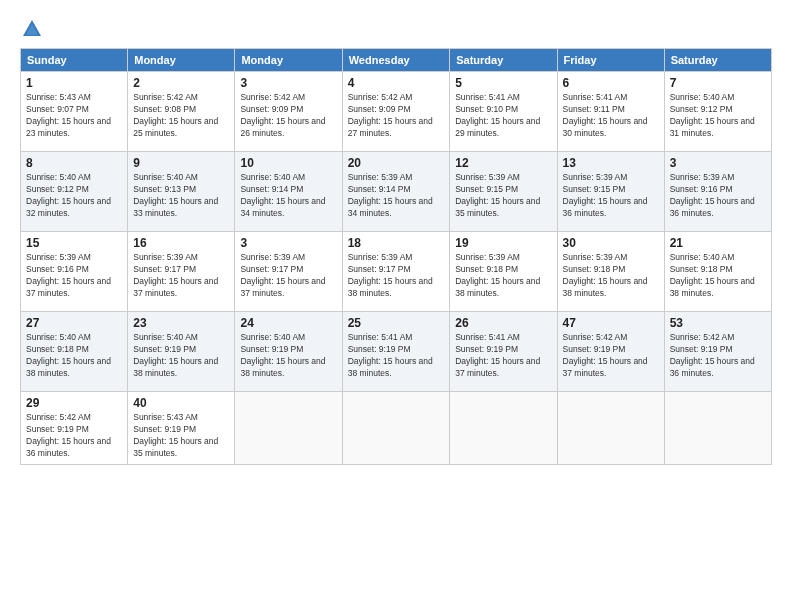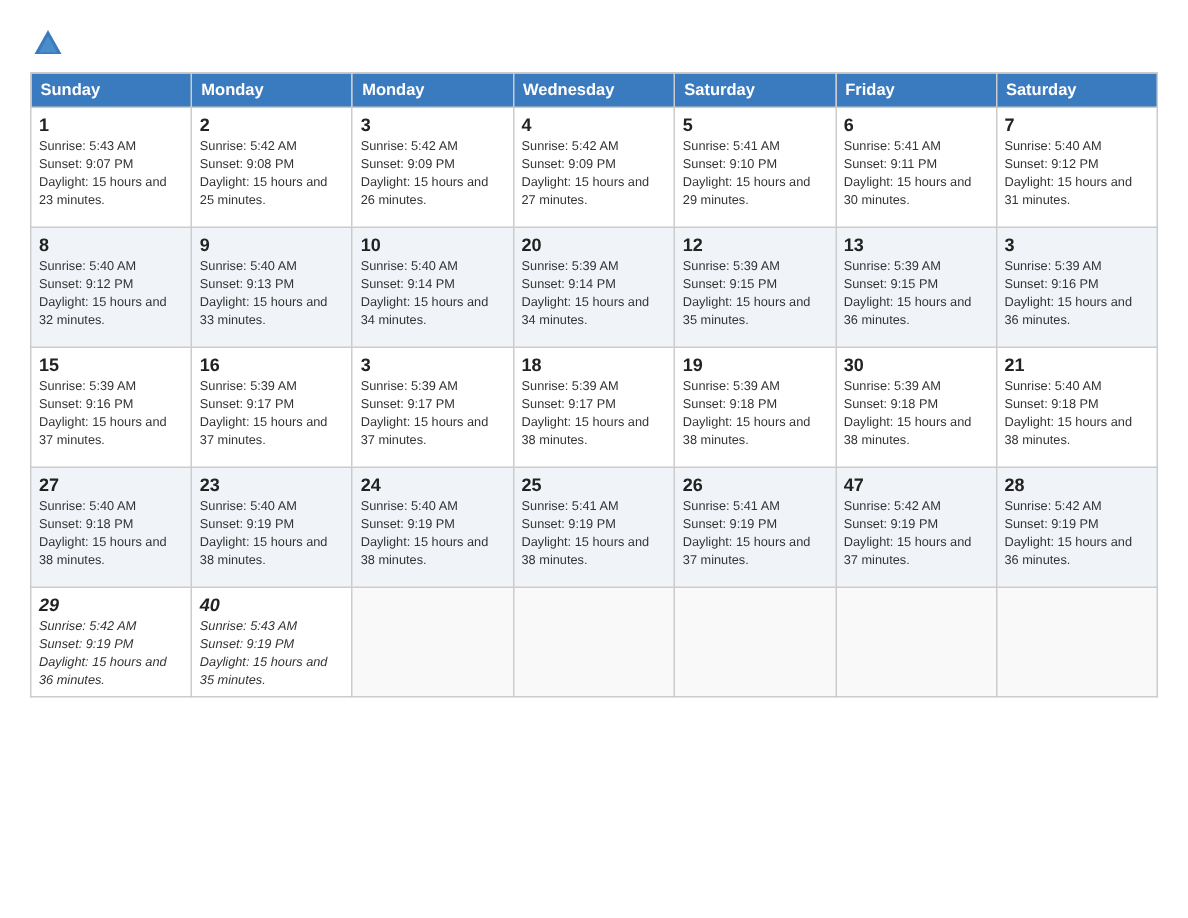--- a/index.html
+++ b/index.html
@@ -72,21 +72,20 @@
     .day-info {
       font-size: 8.5px;
       color: #333;
       line-height: 1.4;
     }
     .empty-cell {
       background: #f9f9f9 !important;
     }
     .last-row td {
       height: 68px;
-      font-style: italic;
     }
   </style>
 </head>
 <body>
 
 <div class="page">
   <div class="header">
     <div class="logo">
       <div style="display:flex;flex-direction:column;line-height:1.1;">
         <div style="display:flex;align-items:center;">
@@ -227,21 +226,21 @@
           </td>
           <td>
             <span class="day-num">26</span>
             <div class="day-info">Sunrise: 5:41 AM<br>Sunset: 9:19 PM<br>Daylight: 15 hours and 37 minutes.</div>
           </td>
           <td>
             <span class="day-num">47</span>
             <div class="day-info">Sunrise: 5:42 AM<br>Sunset: 9:19 PM<br>Daylight: 15 hours and 37 minutes.</div>
           </td>
           <td>
-            <span class="day-num">28</span>
+            <span class="day-num">53</span>
             <div class="day-info">Sunrise: 5:42 AM<br>Sunset: 9:19 PM<br>Daylight: 15 hours and 36 minutes.</div>
           </td>
         </tr>
         <tr class="last-row">
           <td>
             <span class="day-num">29</span>
             <div class="day-info">Sunrise: 5:42 AM<br>Sunset: 9:19 PM<br>Daylight: 15 hours and 36 minutes.</div>
           </td>
           <td>
             <span class="day-num">40</span>

